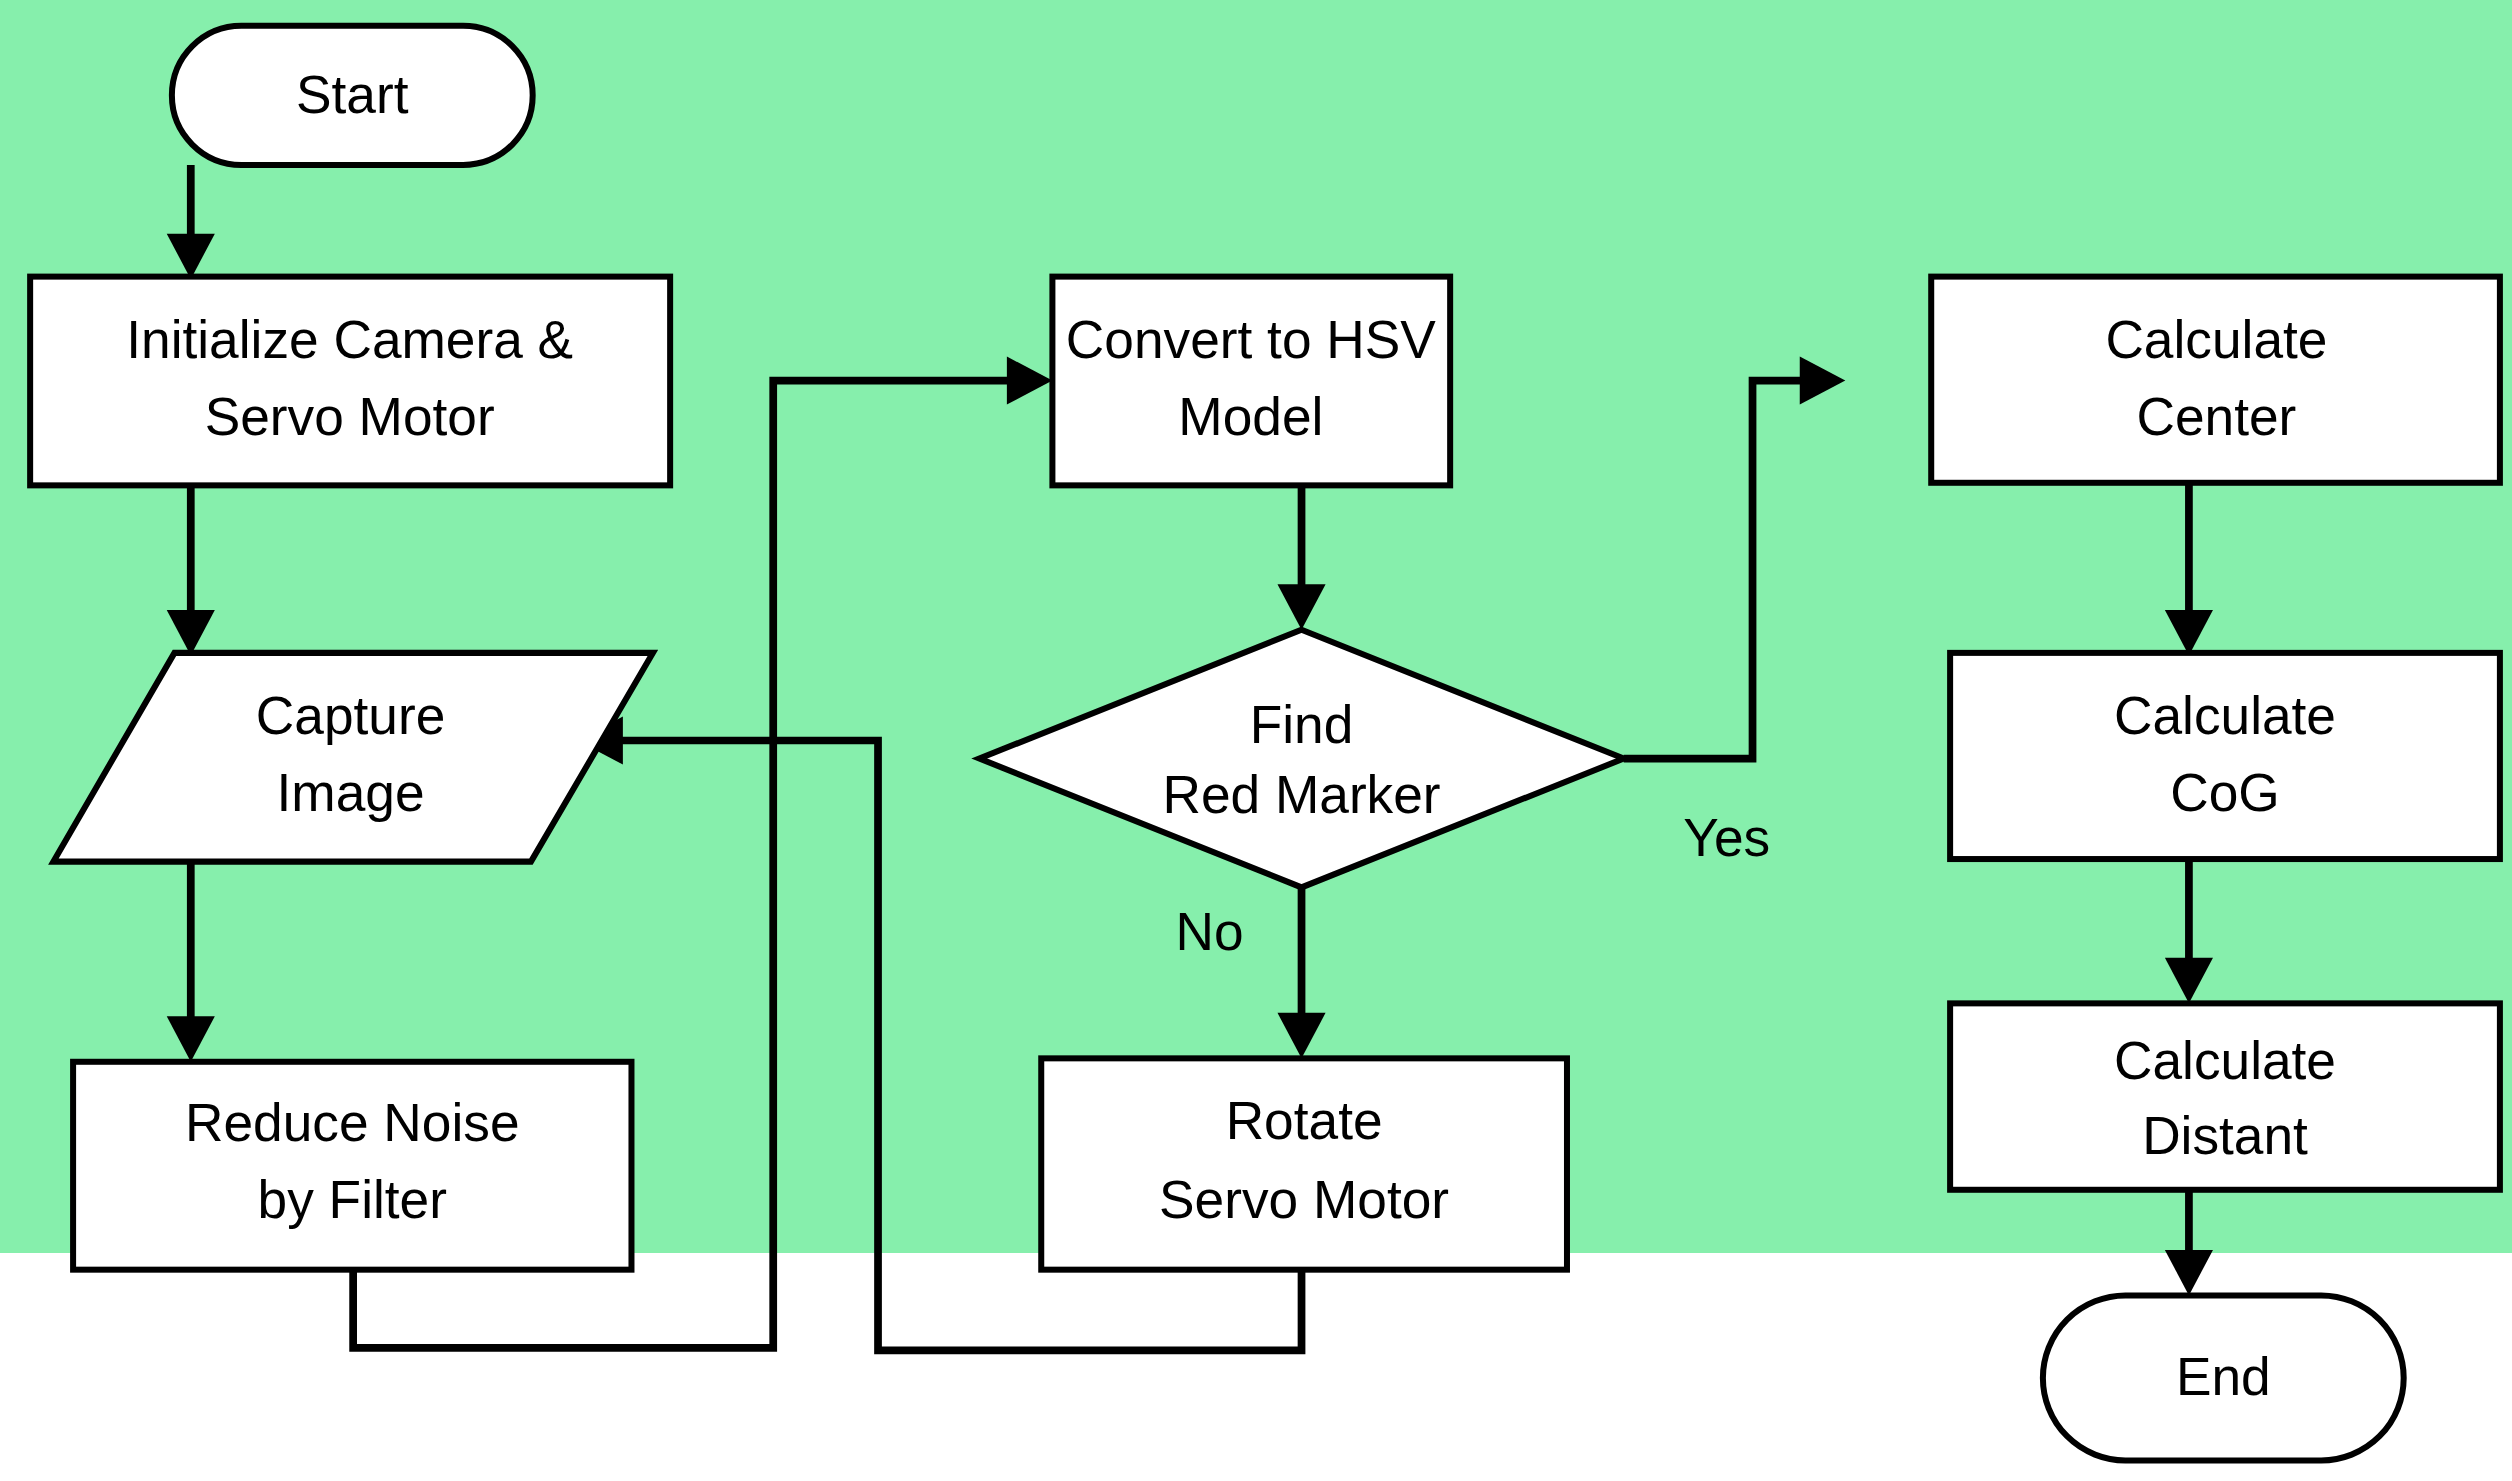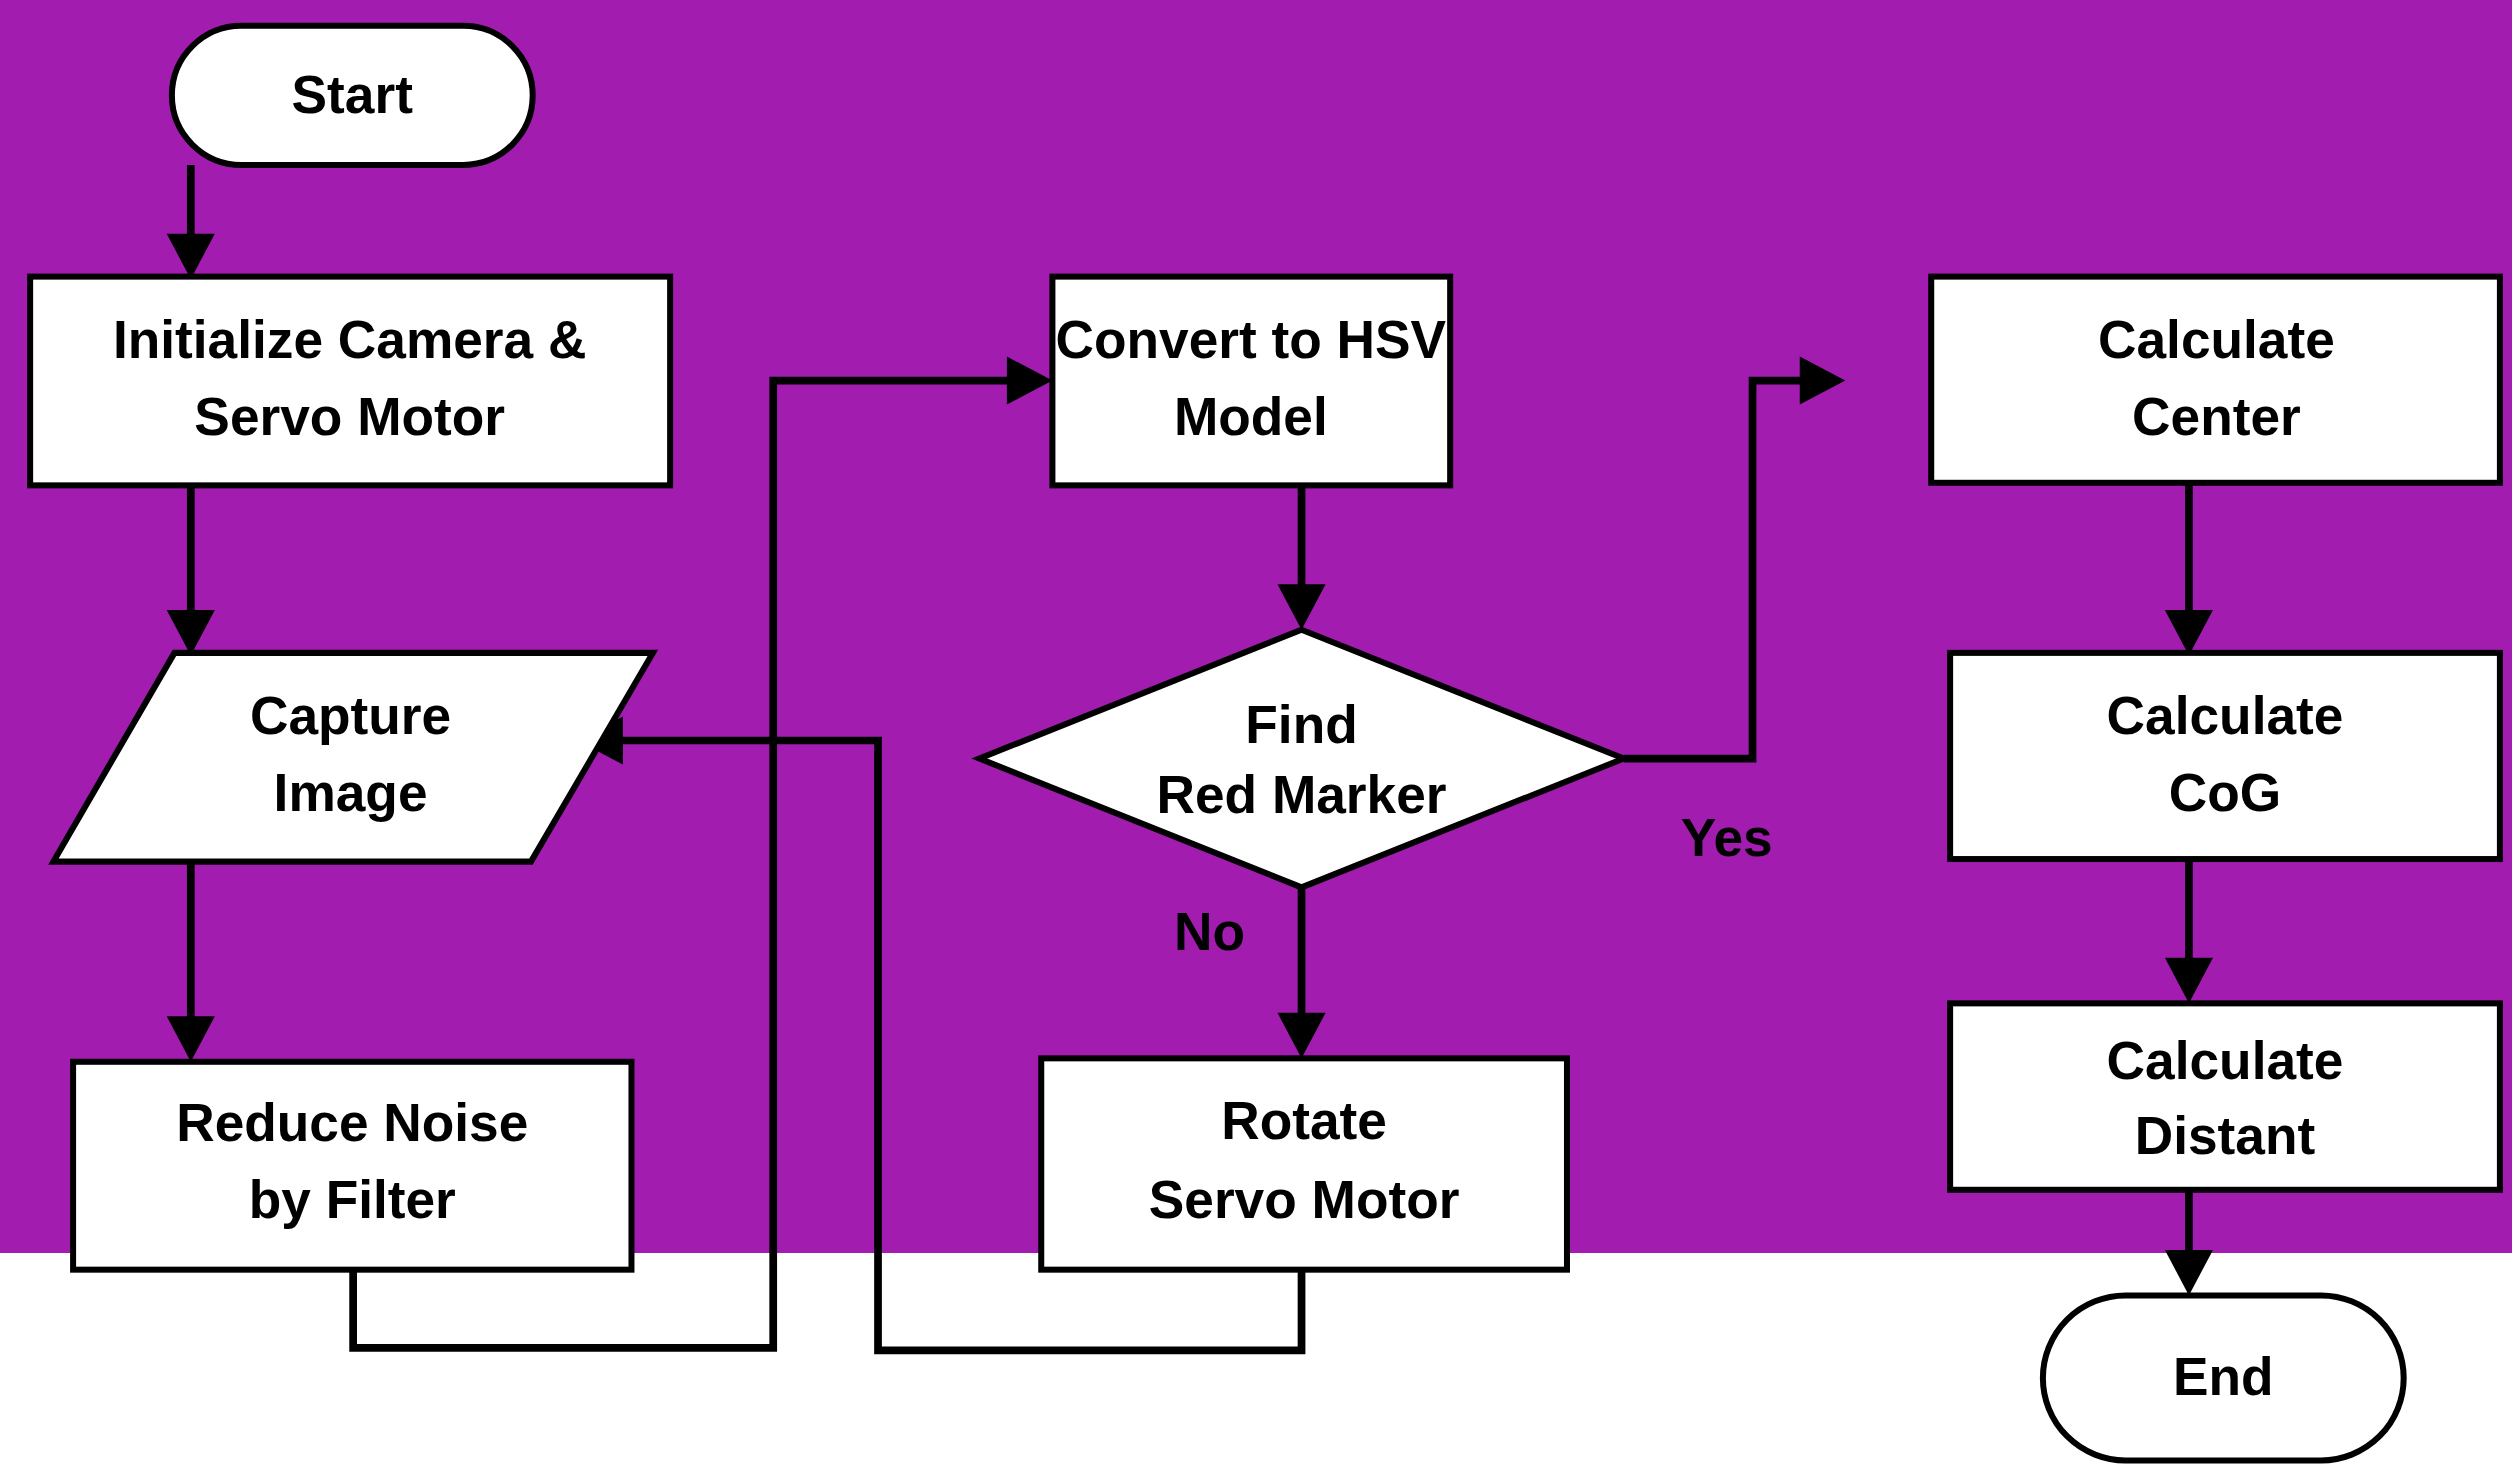--- a/index.html
+++ b/index.html
@@ -11,22 +11,21 @@
   body {
     width: 2512px;
     height: 1481px;
     font-family: "Liberation Sans", sans-serif;
     overflow: hidden;
   }
   #flow-root {
     position: relative;
     width: 2512px;
     height: 1253px;
-    background: #a21caf;
-    font-weight: bold;
+    background: #86efac;
   }
   svg.flow-canvas {
     display: block;
     width: 2512px;
     height: 1481px;
   }
   .node-shape {
     fill: #ffffff;
     stroke: #000000;
     stroke-width: 7;

